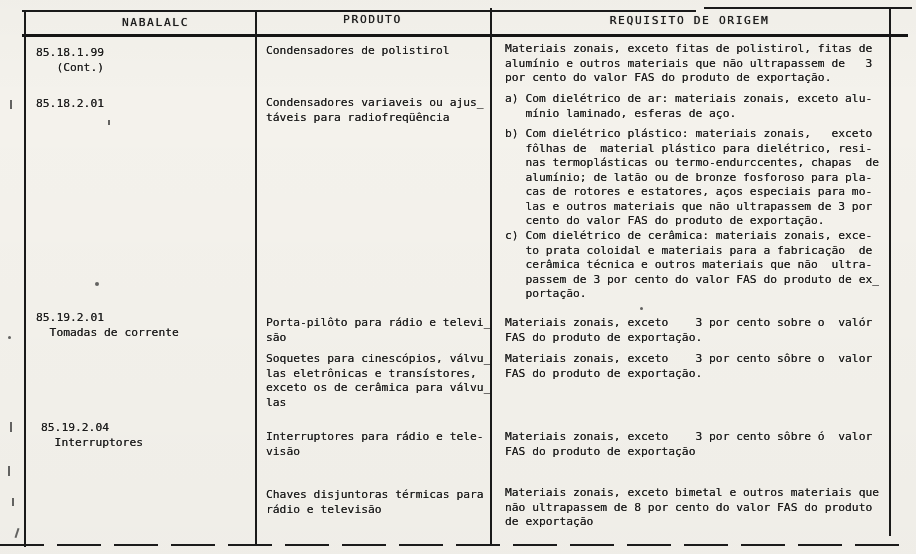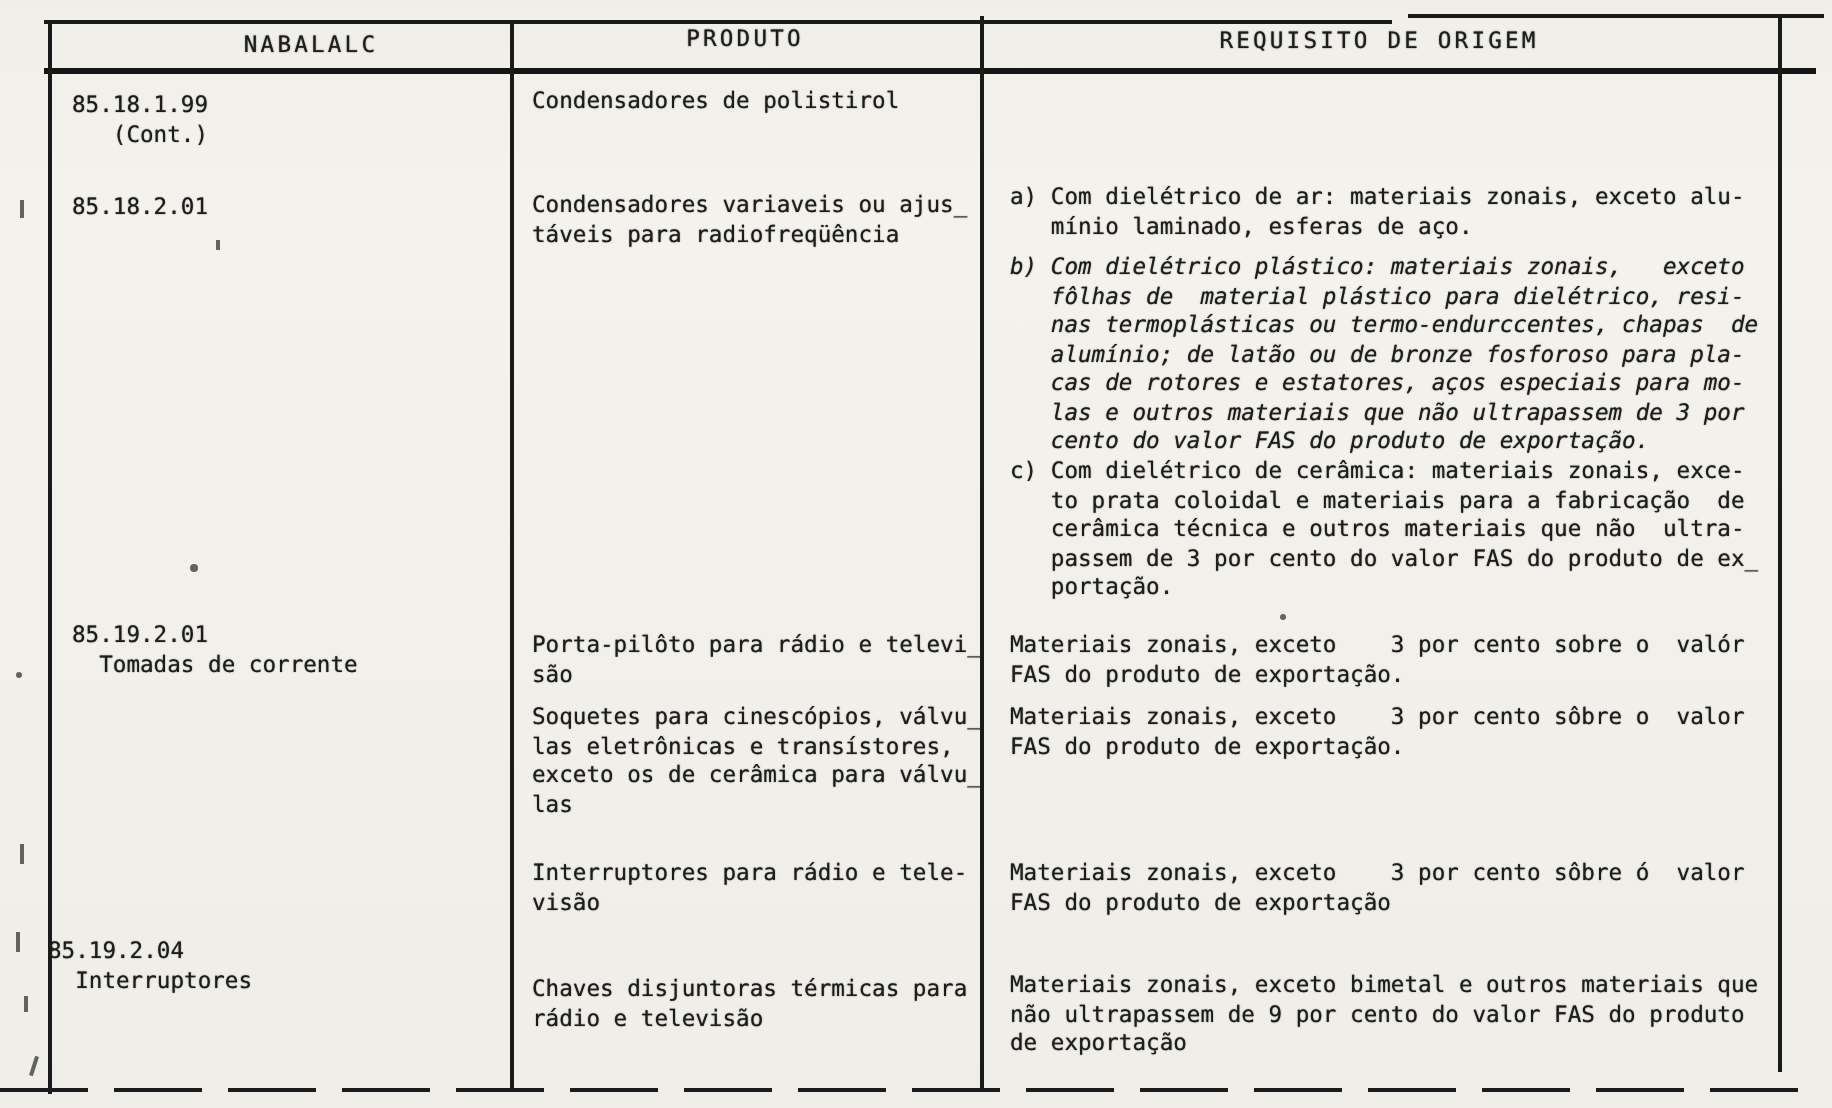--- a/index.html
+++ b/index.html
@@ -46,59 +46,62 @@
 
   <div class="hdr" style="left:24px;top:16px;width:231px;margin-left:16px;">NABALALC</div>
   <div class="hdr" style="left:490px;top:14px;width:399px;">REQUISITO DE ORIGEM</div>
   <div class="hdr" style="left:255px;top:13px;width:235px;">PRODUTO</div>
 
   <div class="txt" style="left:36px;top:46px;">85.18.1.99
    (Cont.)</div>
   <div class="txt" style="left:36px;top:97px;">85.18.2.01</div>
   <div class="txt" style="left:36px;top:311px;">85.19.2.01
   Tomadas de corrente</div>
-  <div class="txt" style="left:24px;top:421px;margin-top:48px;">85.19.2.04
+  <div class="txt" style="left:41px;top:421px;">85.19.2.04
   Interruptores</div>
 
   <div class="txt" style="left:266px;top:44px;">Condensadores de polistirol</div>
   <div class="txt" style="left:266px;top:96px;">Condensadores variaveis ou ajus̲
 táveis para radiofreqüência</div>
   <div class="txt" style="left:266px;top:316px;">Porta-pilôto para rádio e televi̲
 são</div>
   <div class="txt" style="left:266px;top:352px;">Soquetes para cinescópios, válvu̲
 las eletrônicas e transístores,
 exceto os de cerâmica para válvu̲
 las</div>
   <div class="txt" style="left:266px;top:430px;">Interruptores para rádio e tele-
 visão</div>
   <div class="txt" style="left:266px;top:488px;">Chaves disjuntoras térmicas para
 rádio e televisão</div>
 
+  <div class="txt" style="left:505px;top:42px;">Materiais zonais, exceto fitas de polistirol, fitas de
+alumínio e outros materiais que não ultrapassem de   3
+por cento do valor FAS do produto de exportação.</div>
   <div class="txt" style="left:505px;top:92px;">a) Com dielétrico de ar: materiais zonais, exceto alu-
    mínio laminado, esferas de aço.</div>
-  <div class="txt" style="left:505px;top:127px;font-style:italic;">b) Com dielétrico plástico: materiais zonais,   exceto
+  <div class="txt" style="left:505px;top:127px;">b) Com dielétrico plástico: materiais zonais,   exceto
    fôlhas de  material plástico para dielétrico, resi-
    nas termoplásticas ou termo-endurccentes, chapas  de
    alumínio; de latão ou de bronze fosforoso para pla-
    cas de rotores e estatores, aços especiais para mo-
    las e outros materiais que não ultrapassem de 3 por
    cento do valor FAS do produto de exportação.</div>
   <div class="txt" style="left:505px;top:229px;">c) Com dielétrico de cerâmica: materiais zonais, exce-
    to prata coloidal e materiais para a fabricação  de
    cerâmica técnica e outros materiais que não  ultra-
    passem de 3 por cento do valor FAS do produto de ex̲
    portação.</div>
   <div class="txt" style="left:505px;top:316px;">Materiais zonais, exceto    3 por cento sobre o  valór
 FAS do produto de exportação.</div>
   <div class="txt" style="left:505px;top:352px;">Materiais zonais, exceto    3 por cento sôbre o  valor
 FAS do produto de exportação.</div>
   <div class="txt" style="left:505px;top:430px;">Materiais zonais, exceto    3 por cento sôbre ó  valor
 FAS do produto de exportação</div>
   <div class="txt" style="left:505px;top:486px;">Materiais zonais, exceto bimetal e outros materiais que
-não ultrapassem de 9 por cento do valor FAS do produto
+não ultrapassem de 8 por cento do valor FAS do produto
 de exportação</div>
 
   <div class="spk" style="left:10px;top:100px;width:2px;height:9px;"></div>
   <div class="spk" style="left:8px;top:336px;width:3px;height:3px;border-radius:50%;"></div>
   <div class="spk" style="left:10px;top:422px;width:2px;height:10px;"></div>
   <div class="spk" style="left:8px;top:466px;width:2px;height:10px;"></div>
   <div class="spk" style="left:12px;top:498px;width:2px;height:8px;"></div>
   <div class="spk" style="left:16px;top:528px;width:2px;height:10px;transform:rotate(18deg);"></div>
   <div class="spk" style="left:95px;top:282px;width:4px;height:4px;border-radius:50%;"></div>
   <div class="spk" style="left:108px;top:120px;width:2px;height:5px;"></div>

